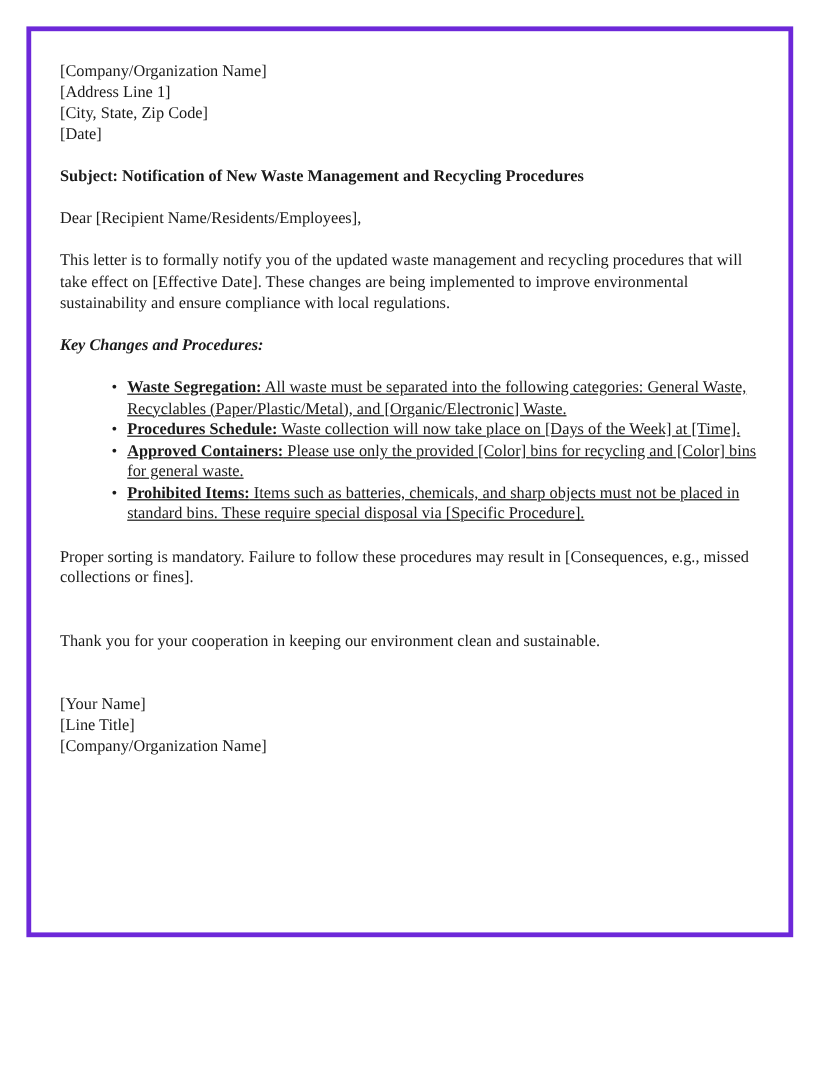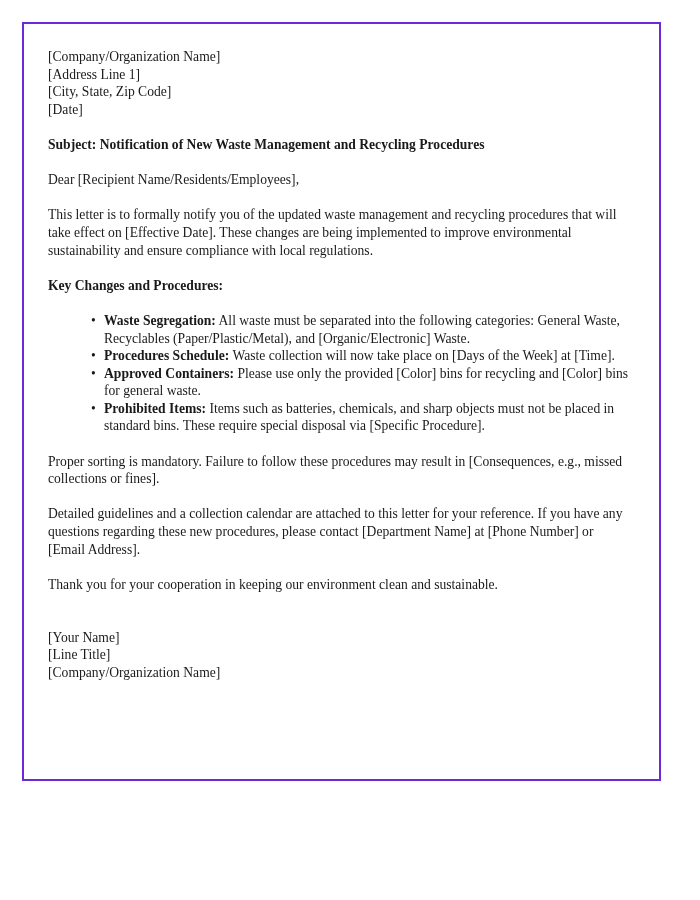--- a/index.html
+++ b/index.html
@@ -13,21 +13,21 @@
     font-family: "Liberation Serif", "DejaVu Serif", serif;
     color: #1a1a1a;
     -webkit-font-smoothing: antialiased;
   }
   .page {
     position: absolute;
     left: 22px;
     top: 22px;
     width: 639px;
     height: 759px;
-    border: 2px solid #6d28d9;
+    border: 4px solid #6d28d9;
     background: #ffffff;
     box-sizing: border-box;
   }
   .letter {
     position: absolute;
     left: 24px;
     top: 24px;
     width: 582px;
     font-size: 13.6px;
     line-height: 17.6px;
@@ -49,25 +49,27 @@
   .bold {
     font-weight: bold;
   }
   .subject {
     font-weight: bold;
     margin: 0;
   }
   .heading {
     font-weight: bold;
     margin: 0;
+    font-style: italic;
   }
   ul.bullets {
     margin: 0;
     padding: 0 0 0 43px;
     list-style: none;
+    text-decoration: underline;
   }
   ul.bullets > li {
     position: relative;
     margin: 0;
     padding: 0 0 0 13px;
   }
   ul.bullets > li::before {
     content: "\2022";
     position: absolute;
     left: 0;
@@ -117,21 +119,20 @@
       <li><span class="bold">Approved Containers:</span><span> Please use only the provided [Color] bins for recycling and [Color] bins for general waste.</span></li>
       <li><span class="bold">Prohibited Items:</span><span> Items such as batteries, chemicals, and sharp objects must not be placed in standard bins. These require special disposal via [Specific Procedure].</span></li>
     </ul>
 
     <div class="gap"></div>
 
     <p class="para">Proper sorting is mandatory. Failure to follow these procedures may result in [Consequences, e.g., missed collections or fines].</p>
 
     <div class="gap"></div>
 
-    <p class="para">Detailed guidelines and a collection calendar are attached to this letter for your reference. If you have any questions regarding these new procedures, please contact [Department Name] at [Phone Number] or [Email Address].</p>
 
     <div class="gap"></div>
 
     <p class="para">Thank you for your cooperation in keeping our environment clean and sustainable.</p>
 
     <div class="gap"></div>
 
 
     <div class="gap"></div>
 

